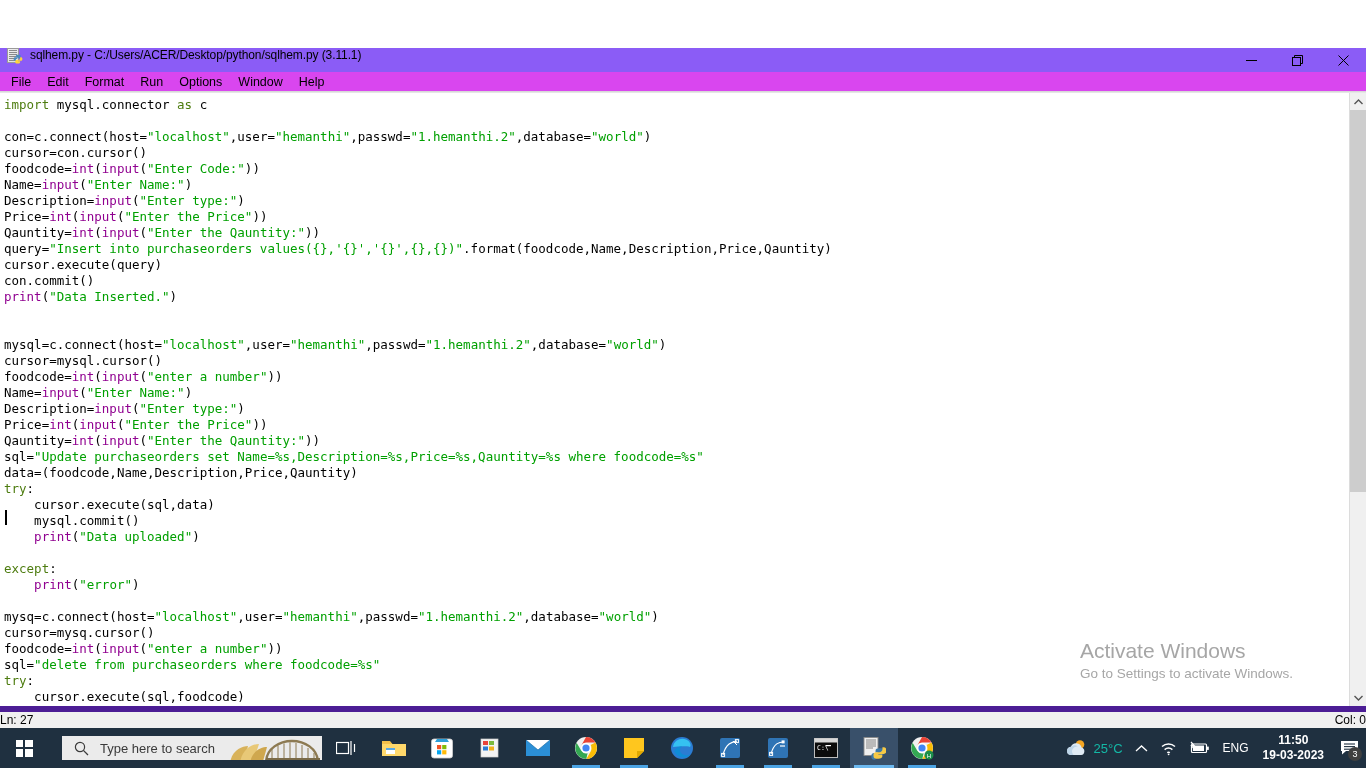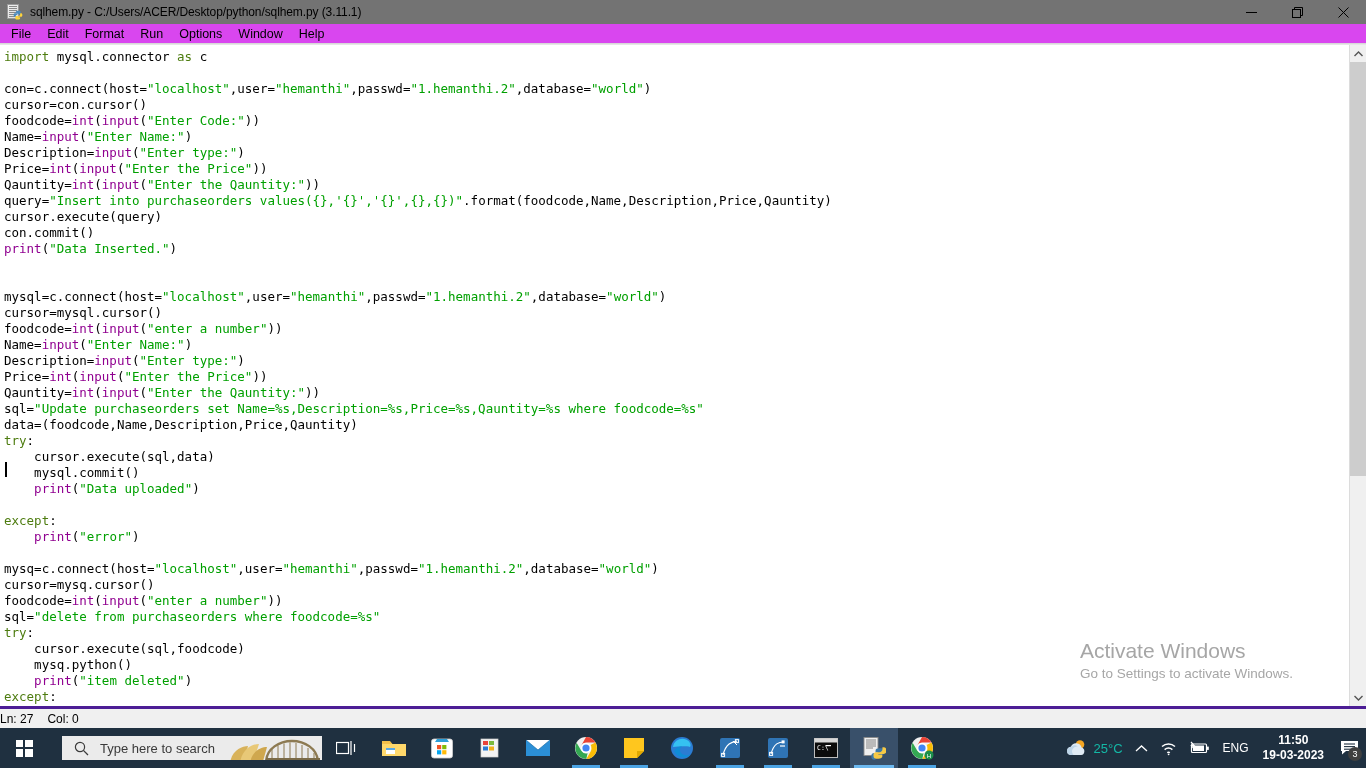--- a/index.html
+++ b/index.html
@@ -14,23 +14,24 @@
   .window {
     position: absolute; left: 0; top: 0;
     width: 1366px; height: 728px;
     background: #ffffff;
     display: flex; flex-direction: column;
   }
 
   
   .titlebar {
     height: 24px; min-height: 24px;
-    background: #737373;
-    display: flex; align-items: center;
-    position: relative;
+    background: #8b5cf6;
+    display: flex; align-items: flex-start;
+    position: relative;
+    margin-top: 48px;
   }
   .title-icon {
     width: 16px; height: 16px;
     margin-left: 7px; margin-right: 7px;
     position: relative; flex: none;
   }
   .doc-shape {
     position: absolute; left: 0; top: 0;
     width: 12px; height: 15px;
     background: linear-gradient(135deg,#f2f2f2 0%,#dcdcdc 100%);
@@ -147,22 +148,22 @@
   .sb-thumb {
     position: absolute; left: 0; top: 0;
     width: 17px; height: 66%;
     background: #cdcdcd;
   }
 
   
   .statusbar {
     height: 22px; min-height: 22px;
     background: #f0f0f0;
-    border-top: 3px solid #4c1d95;
-    display: flex; align-items: center; justify-content: flex-start;
+    border-top: 6px solid #4c1d95;
+    display: flex; align-items: center; justify-content: space-between;
     gap: 14px;
   }
   .status-text {
     font-size: 12px; color: #000000;
   }
 
   
   .taskbar {
     position: absolute; left: 0; bottom: 0;
     width: 1366px; height: 40px;

